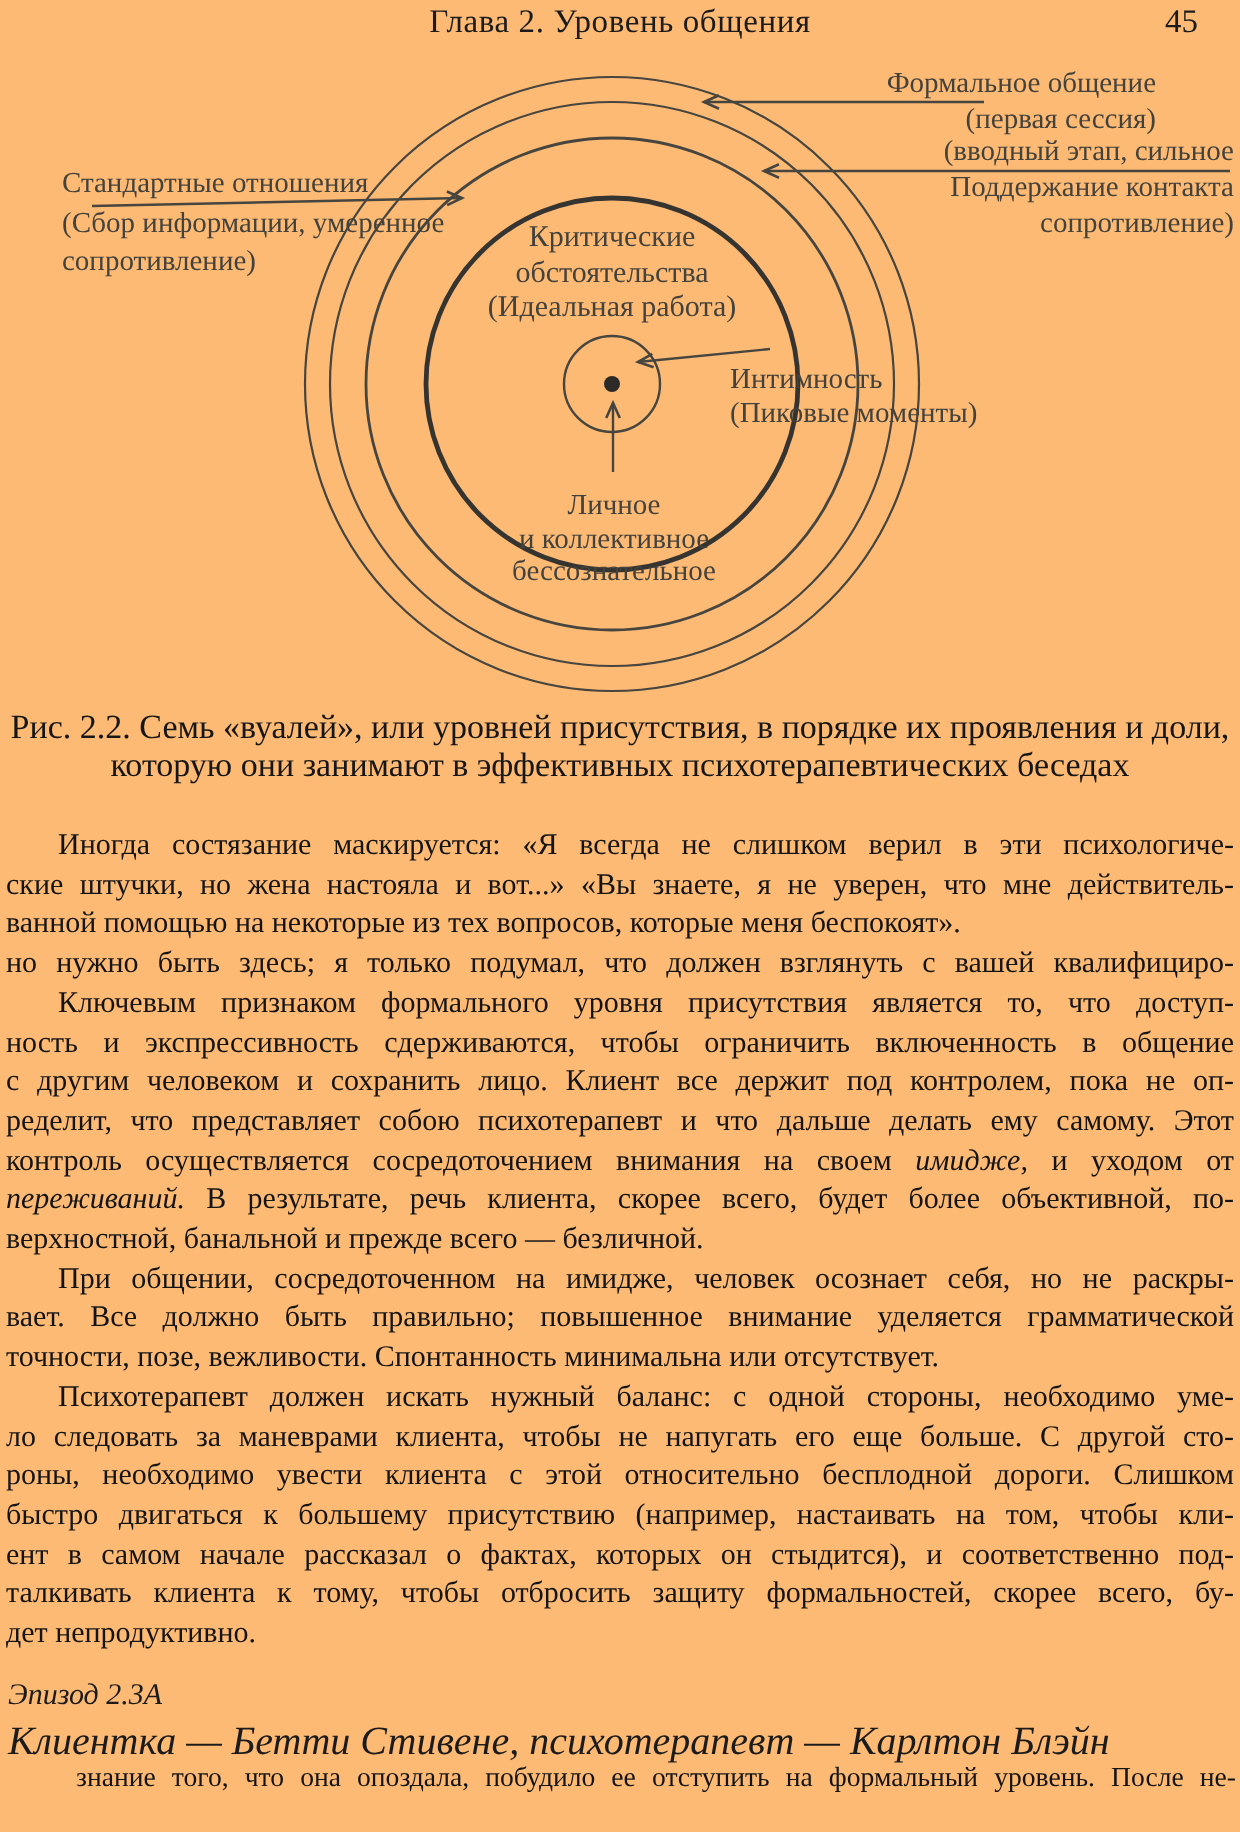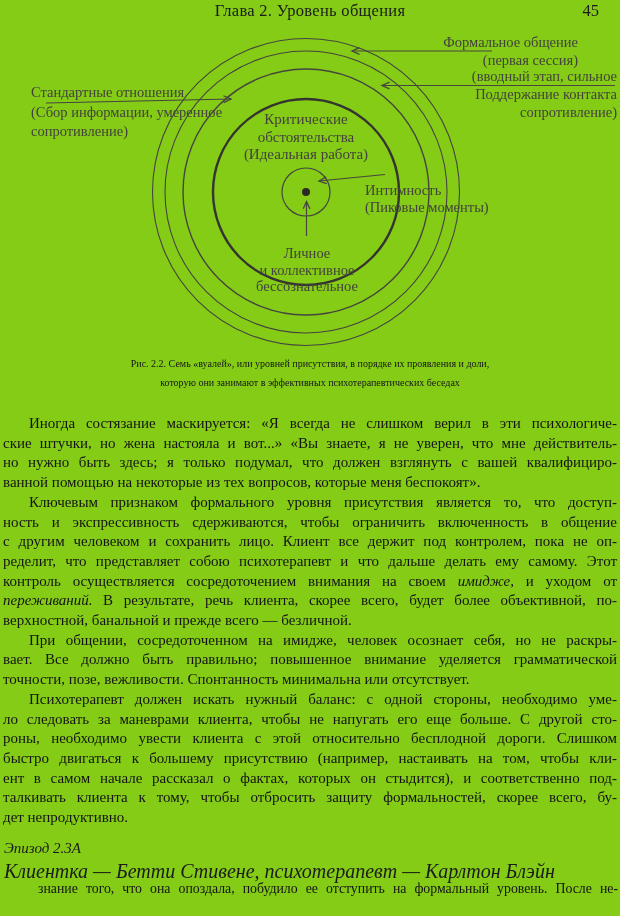--- a/index.html
+++ b/index.html
@@ -1,20 +1,20 @@
 <!DOCTYPE html>
 <html><head>
 <meta charset="utf-8">
 <style>
   html, body { margin: 0; padding: 0; background: #e8e8e8; }
   .page {
     position: relative;
     width: 620px;
     height: 916px;
-    background: #84cc16;
+    background: #fdba74;
     font-family: "Liberation Serif", serif;
     color: #1b1b1b;
     overflow: hidden;
   }
 
   
   .hdr-title {
     position: absolute; top: 1px; left: 0; width: 620px;
     text-align: center; font-size: 16.5px; letter-spacing: 0.3px;
   }
@@ -30,21 +30,21 @@
   .dl-formal   { top: 33px;  right: 42px;  text-align: right;  line-height: 18px; }
   .dl-contact  { top: 67px;  right: 3px;   text-align: right;  line-height: 18px; }
   .dl-standard { top: 83px;  left: 31px;   text-align: left;   line-height: 19.5px; }
   .dl-critical { top: 111px; left: 216px;  width: 180px; text-align: center; line-height: 17.5px; font-size: 15px; }
   .dl-intimacy { top: 182px; left: 341px;  text-align: left;   line-height: 17px; margin-left: 24px; }
   .dl-uncon    { top: 245px; left: 217px;  width: 180px; text-align: center; line-height: 16.5px; }
 
   
   .caption {
     position: absolute; top: 355px; left: 0; width: 620px;
-    text-align: center; font-size: 10px; line-height: 18.5px; color: #161616;
+    text-align: center; font-size: 17px; line-height: 18.5px; color: #161616;
   }
 
   
   .bodytext {
     position: absolute; left: 3px; top: 414px; width: 614px;
     font-size: 15px; line-height: 19.7px; color: #141414;
   }
   .bl { text-align: justify; text-align-last: justify; }
   .bl.first { padding-left: 26px; }
   .bl.plast { text-align-last: left; }
@@ -115,22 +115,22 @@
 
   <div class="caption">
     <div>Рис. 2.2. Семь «вуалей», или уровней присутствия, в порядке их проявления и доли,</div>
     <div>которую они занимают в эффективных психотерапевтических беседах</div>
   </div>
 
   <div class="bodytext">
     <div>
       <div class="bl first">Иногда состязание маскируется: «Я всегда не слишком верил в эти психологиче-</div>
       <div class="bl">ские штучки, но жена настояла и вот...» «Вы знаете, я не уверен, что мне действитель-</div>
+      <div class="bl plast">ванной помощью на некоторые из тех вопросов, которые меня беспокоят».</div>
       <div class="bl">но нужно быть здесь; я только подумал, что должен взглянуть с вашей квалифициро-</div>
-      <div class="bl plast">ванной помощью на некоторые из тех вопросов, которые меня беспокоят».</div>
     </div>
     <div>
       <div class="bl first">Ключевым признаком формального уровня присутствия является то, что доступ-</div>
       <div class="bl">ность и экспрессивность сдерживаются, чтобы ограничить включенность в общение</div>
       <div class="bl">с другим человеком и сохранить лицо. Клиент все держит под контролем, пока не оп-</div>
       <div class="bl">ределит, что представляет собою психотерапевт и что дальше делать ему самому. Этот</div>
       <div class="bl"><span>контроль осуществляется сосредоточением внимания на своем </span><span class="it">имидже,</span><span> и уходом от</span></div>
       <div class="bl"><span class="it">переживаний.</span><span> В результате, речь клиента, скорее всего, будет более объективной, по-</span></div>
       <div class="bl plast">верхностной, банальной и прежде всего — безличной.</div>
     </div>

